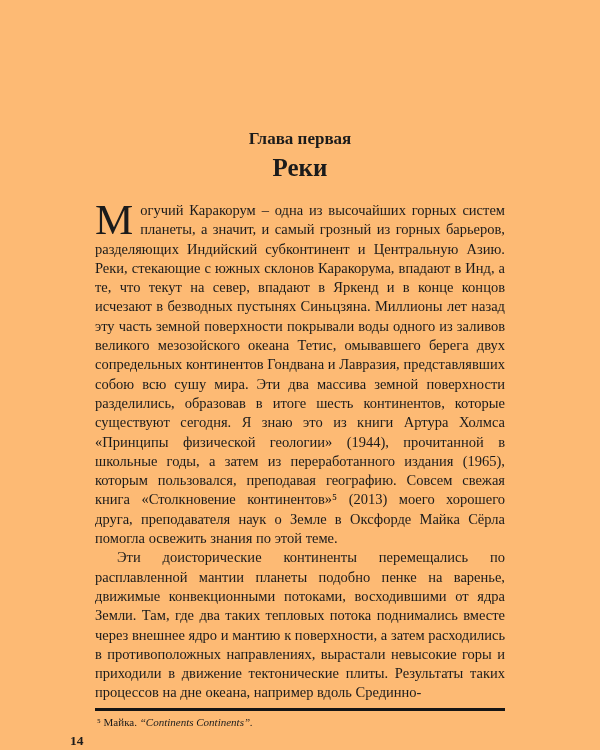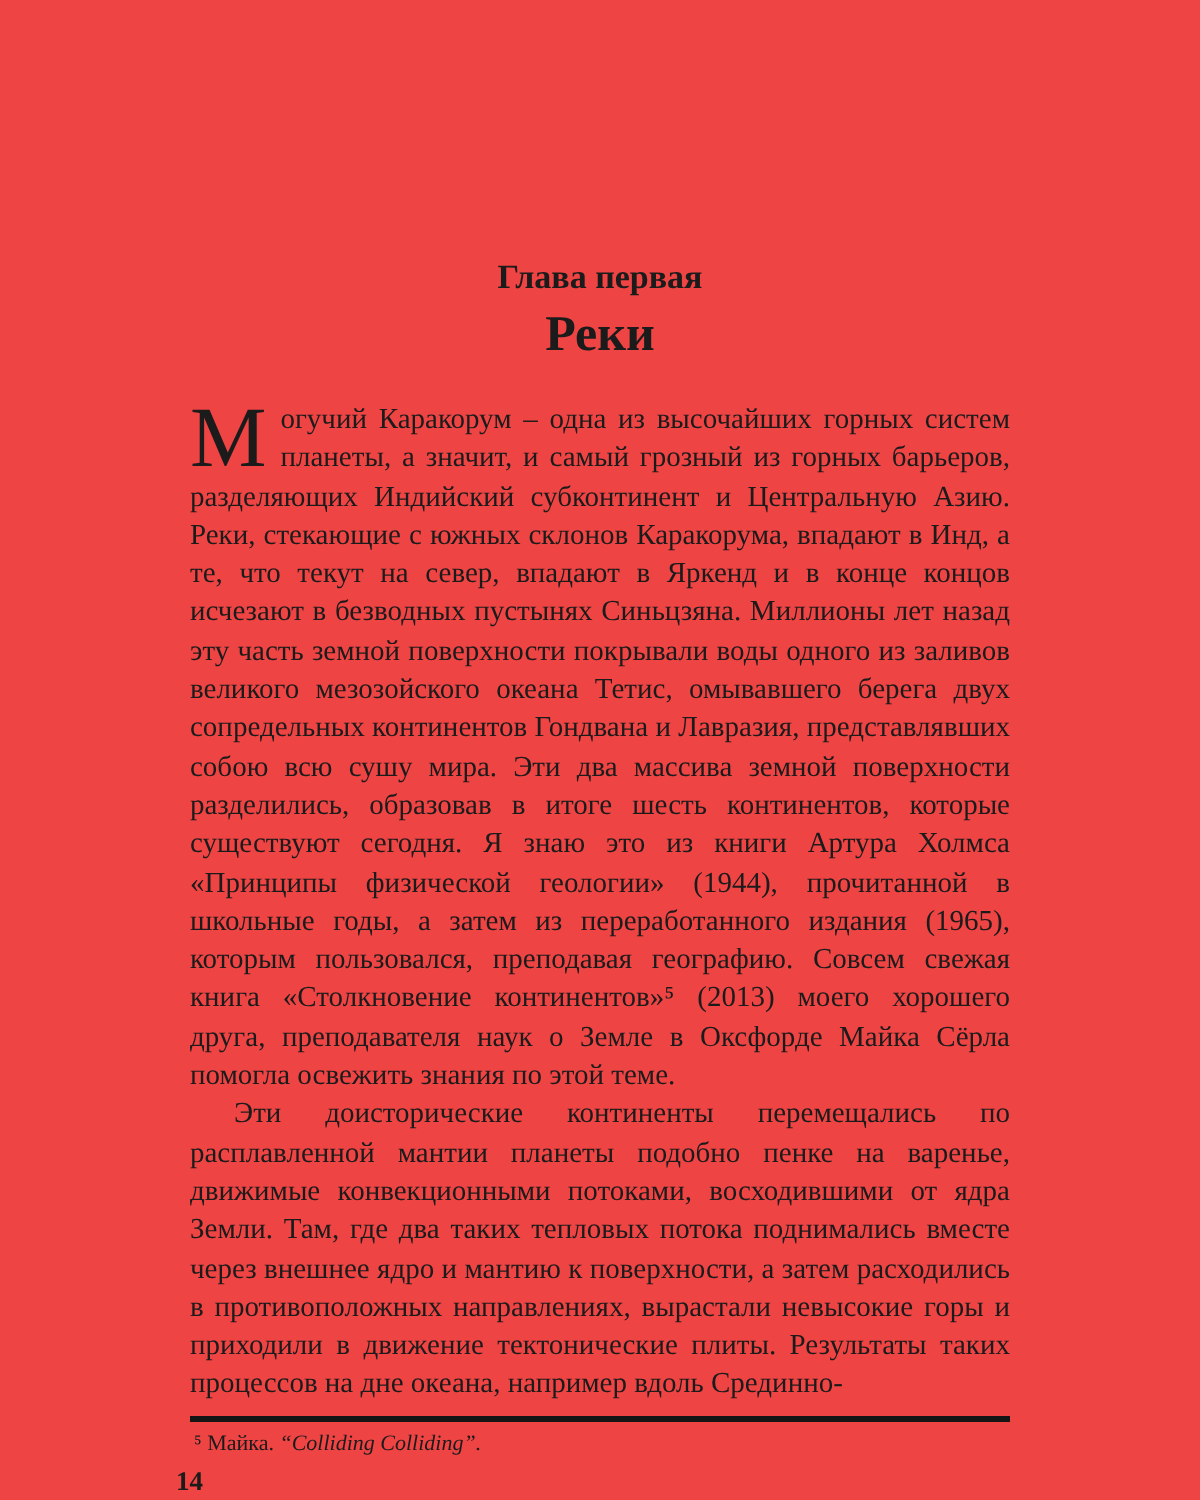--- a/index.html
+++ b/index.html
@@ -4,21 +4,21 @@
 <style>
   html, body {
     margin: 0;
     padding: 0;
     background: #ffffff;
   }
   .page {
     position: relative;
     width: 600px;
     height: 750px;
-    background: #ef4444;
+    background: #fdba74;
     color: #1b1b1b;
     font-family: "Liberation Serif", "DejaVu Serif", serif;
     overflow: hidden;
   }
   .content {
     position: absolute;
     top: 128px;
     left: 95px;
     width: 410px;
   }
@@ -74,21 +74,21 @@
     text-align: left;
   }
   .fn-marker {
     font-size: 11px;
   }
   .fn-title {
     font-style: italic;
   }
   .page-number {
     position: absolute;
-    left: 88px;
+    left: 70px;
     top: 733px;
     font-size: 13.5px;
     font-weight: bold;
   }
 </style>
 </head>
 <body>
 
 <div class="page">
 
@@ -100,19 +100,19 @@
       <p class="para">
         <span class="dropcap">М</span><span>огучий Каракорум – одна из высочайших горных систем планеты, а значит, и самый грозный из горных барьеров, разделяющих Индийский субконтинент и Центральную Азию. Реки, стекающие с южных склонов Каракорума, впадают в Инд, а те, что текут на север, впадают в Яркенд и в конце концов исчезают в безводных пустынях Синьцзяна. Миллионы лет назад эту часть земной поверхности покрывали воды одного из заливов великого мезозойского океана Тетис, омывавшего берега двух сопредельных континентов Гондвана и Лавразия, представлявших собою всю сушу мира. Эти два массива земной поверхности разделились, образовав в итоге шесть континентов, которые существуют сегодня. Я знаю это из книги Артура Холмса «Принципы физической геологии» (1944), прочитанной в школьные годы, а затем из переработанного издания (1965), которым пользовался, преподавая географию. Совсем свежая книга «Столкновение континентов»⁵ (2013) моего хорошего друга, преподавателя наук о Земле в Оксфорде Майка Сёрла помогла освежить знания по этой теме.</span>
       </p>
       <p class="para indent">Эти доисторические континенты перемещались по расплавленной мантии планеты подобно пенке на варенье, движимые конвекционными потоками, восходившими от ядра Земли. Там, где два таких тепловых потока поднимались вместе через внешнее ядро и мантию к поверхности, а затем расходились в противоположных направлениях, вырастали невысокие горы и приходили в движение тектонические плиты. Результаты таких процессов на дне океана, например вдоль Срединно-</p>
     </div>
   </div>
 
   <div class="footnote-area">
     <div class="footnote-rule"></div>
     <p class="footnote">
-      <span class="fn-marker">⁵ </span><span>Майка. </span><span class="fn-title">“Colliding Colliding”.</span>
+      <span class="fn-marker">⁵ </span><span>Майка. </span><span class="fn-title">“Continents Continents”.</span>
     </p>
   </div>
 
   <div class="page-number">14</div>
 
 </div>
 
 </body></html>

